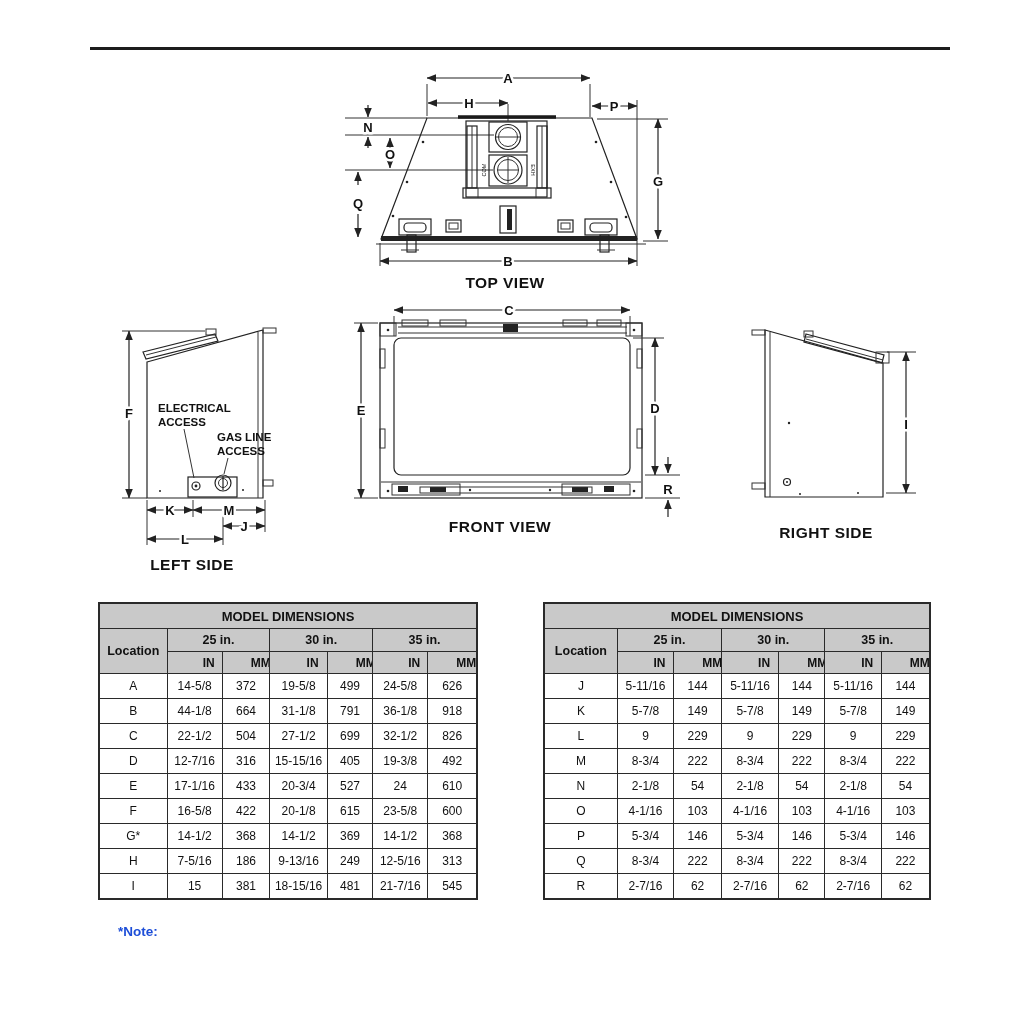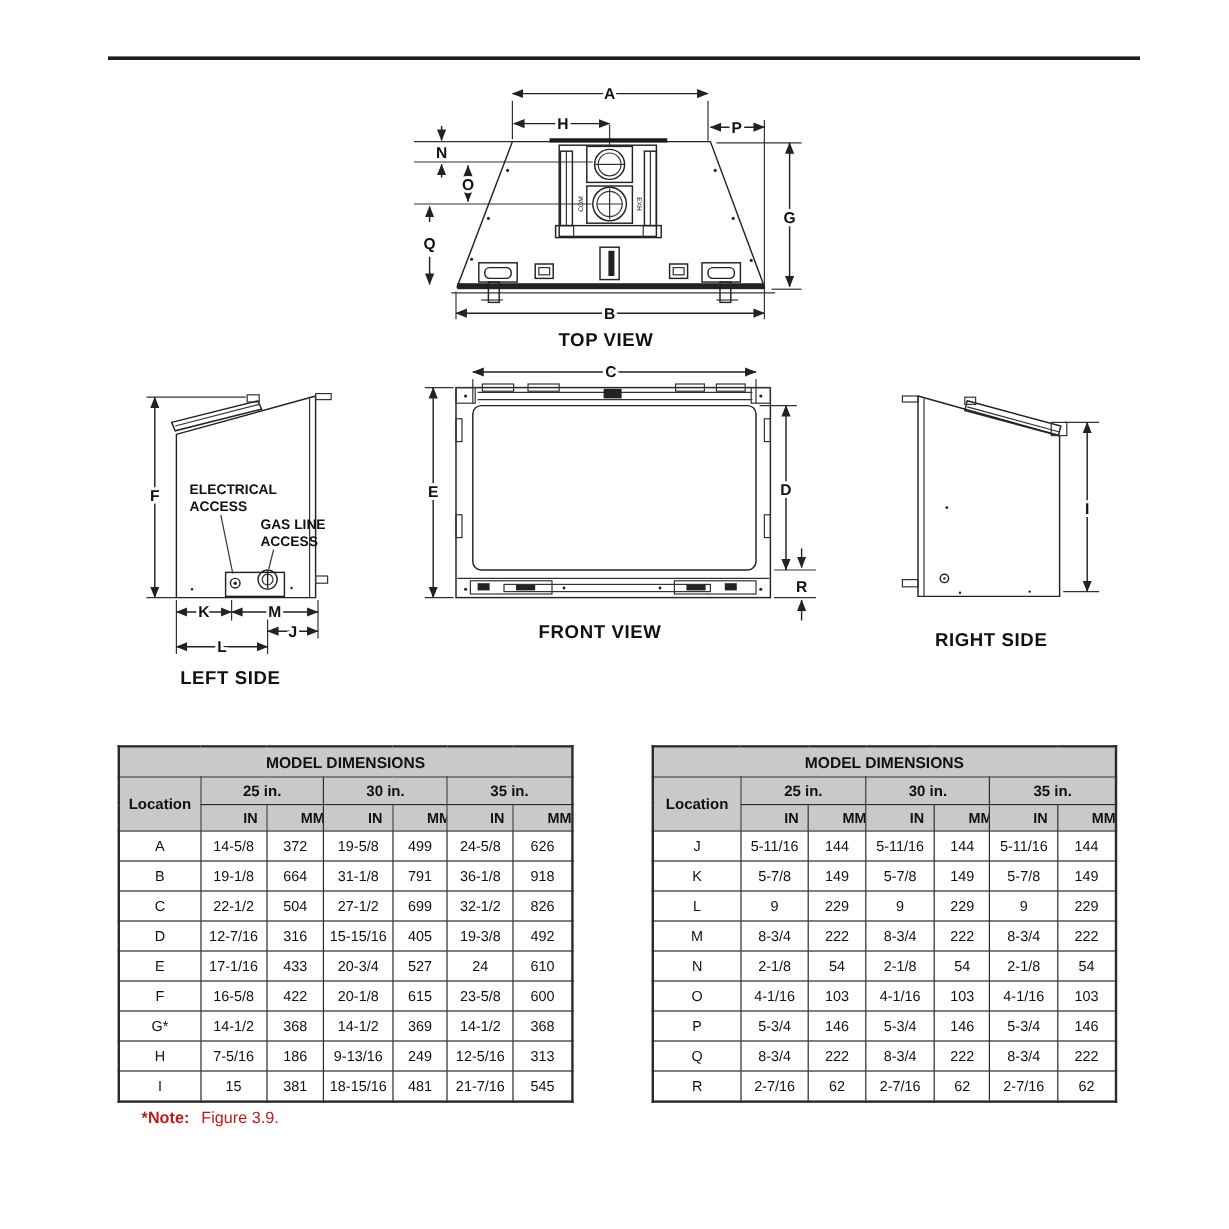--- a/index.html
+++ b/index.html
@@ -15,30 +15,30 @@
   .dim{font:bold 13px "Liberation Sans",sans-serif;fill:#111;text-anchor:middle;
        dominant-baseline:central;paint-order:stroke;stroke:#fff;stroke-width:5px;stroke-linejoin:round;}
   .vtitle{font:bold 15.5px "Liberation Sans",sans-serif;letter-spacing:.5px;fill:#111;text-anchor:middle;}
   .callout{font:bold 11.5px "Liberation Sans",sans-serif;fill:#111;}
   .tinyrot{font:5.5px "Liberation Sans",sans-serif;fill:#111;text-anchor:middle;}
   
   .dimtable-wrap{position:absolute;}
   #table-a{left:98px;top:602px;width:380px;}
   #table-j{left:543px;top:602px;width:388px;}
   table.dimtable{border-collapse:collapse;table-layout:fixed;width:100%;
-        border:2px solid #2a2a2a;background:#fff;margin-top:19px;}
+        border:2px solid #2a2a2a;background:#fff;}
   table.dimtable th,table.dimtable td{border:1.5px solid #2a2a2a;text-align:center;
         padding:0;overflow:hidden;white-space:nowrap;}
   table.dimtable .h1 th{background:#c9c9c9;font:bold 13px "Liberation Sans",sans-serif;height:24px;}
   table.dimtable .h2 th{background:#c9c9c9;font:bold 12.5px "Liberation Sans",sans-serif;height:22px;}
   table.dimtable .h3 th{background:#c9c9c9;font:bold 12px "Liberation Sans",sans-serif;height:21px;padding-left:28px;}
   table.dimtable td{font:12px "Liberation Sans",sans-serif;height:24px;color:#111;}
   
   #note{position:absolute;left:118px;top:921px;display:flex;gap:10px;
-        font:13.5px "Liberation Sans",sans-serif;color:#b91c1c;line-height:1.6;}
+        font:13.5px "Liberation Sans",sans-serif;color:#1d4ed8;line-height:1.6;}
   #note .lbl{font-weight:bold;white-space:nowrap;}
 </style>
 </head>
 <body>
 
 <div id="page">
 
   <div id="toprule"></div>
 
   <svg id="diagram" width="1024" height="600" viewBox="0 0 1024 600">
@@ -277,21 +277,21 @@
             <td>A</td>
             <td>14-5/8</td>
             <td>372</td>
             <td>19-5/8</td>
             <td>499</td>
             <td>24-5/8</td>
             <td>626</td>
           </tr>
           <tr>
             <td>B</td>
-            <td>19-1/8</td>
+            <td>44-1/8</td>
             <td>664</td>
             <td>31-1/8</td>
             <td>791</td>
             <td>36-1/8</td>
             <td>918</td>
           </tr>
           <tr>
             <td>C</td>
             <td>22-1/2</td>
             <td>504</td>
@@ -470,17 +470,16 @@
             <td>2-7/16</td>
             <td>62</td>
           </tr>
         </tbody>
     </table>
   </div>
 
   <div id="note">
     <span class="lbl">*Note:</span>
     <span>
-      <span style="display:block">Figure 3.9.</span>
     </span>
   </div>
 
 </div>
 
 </body></html>

